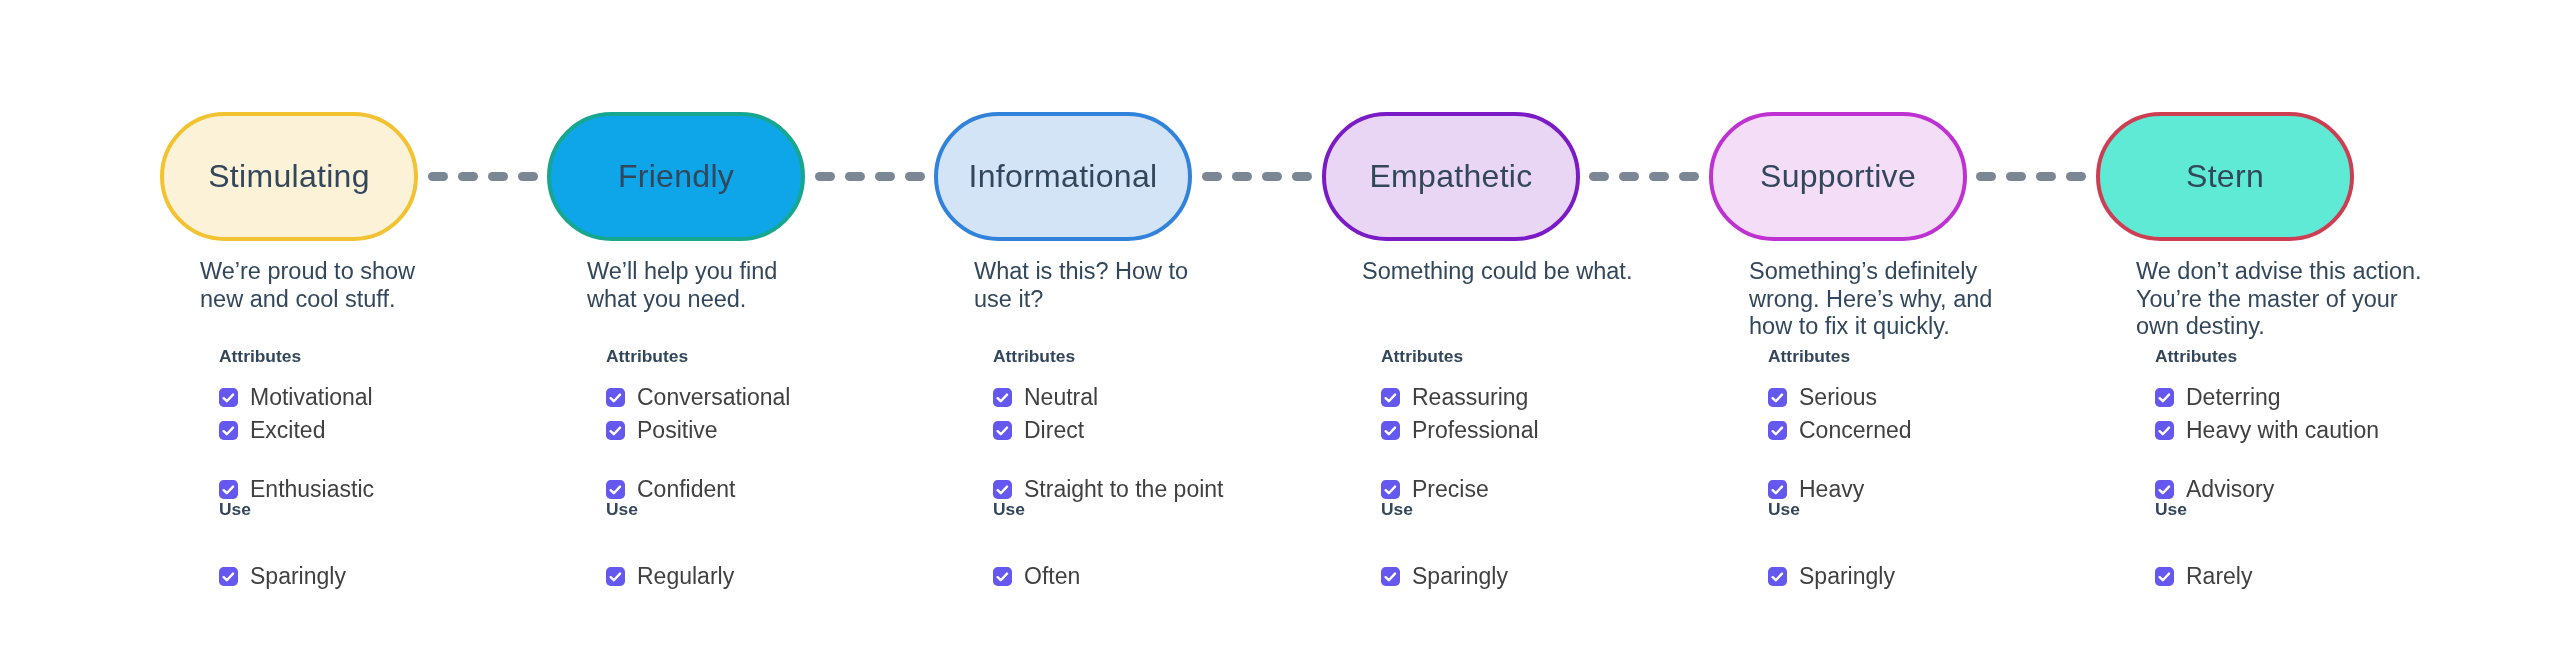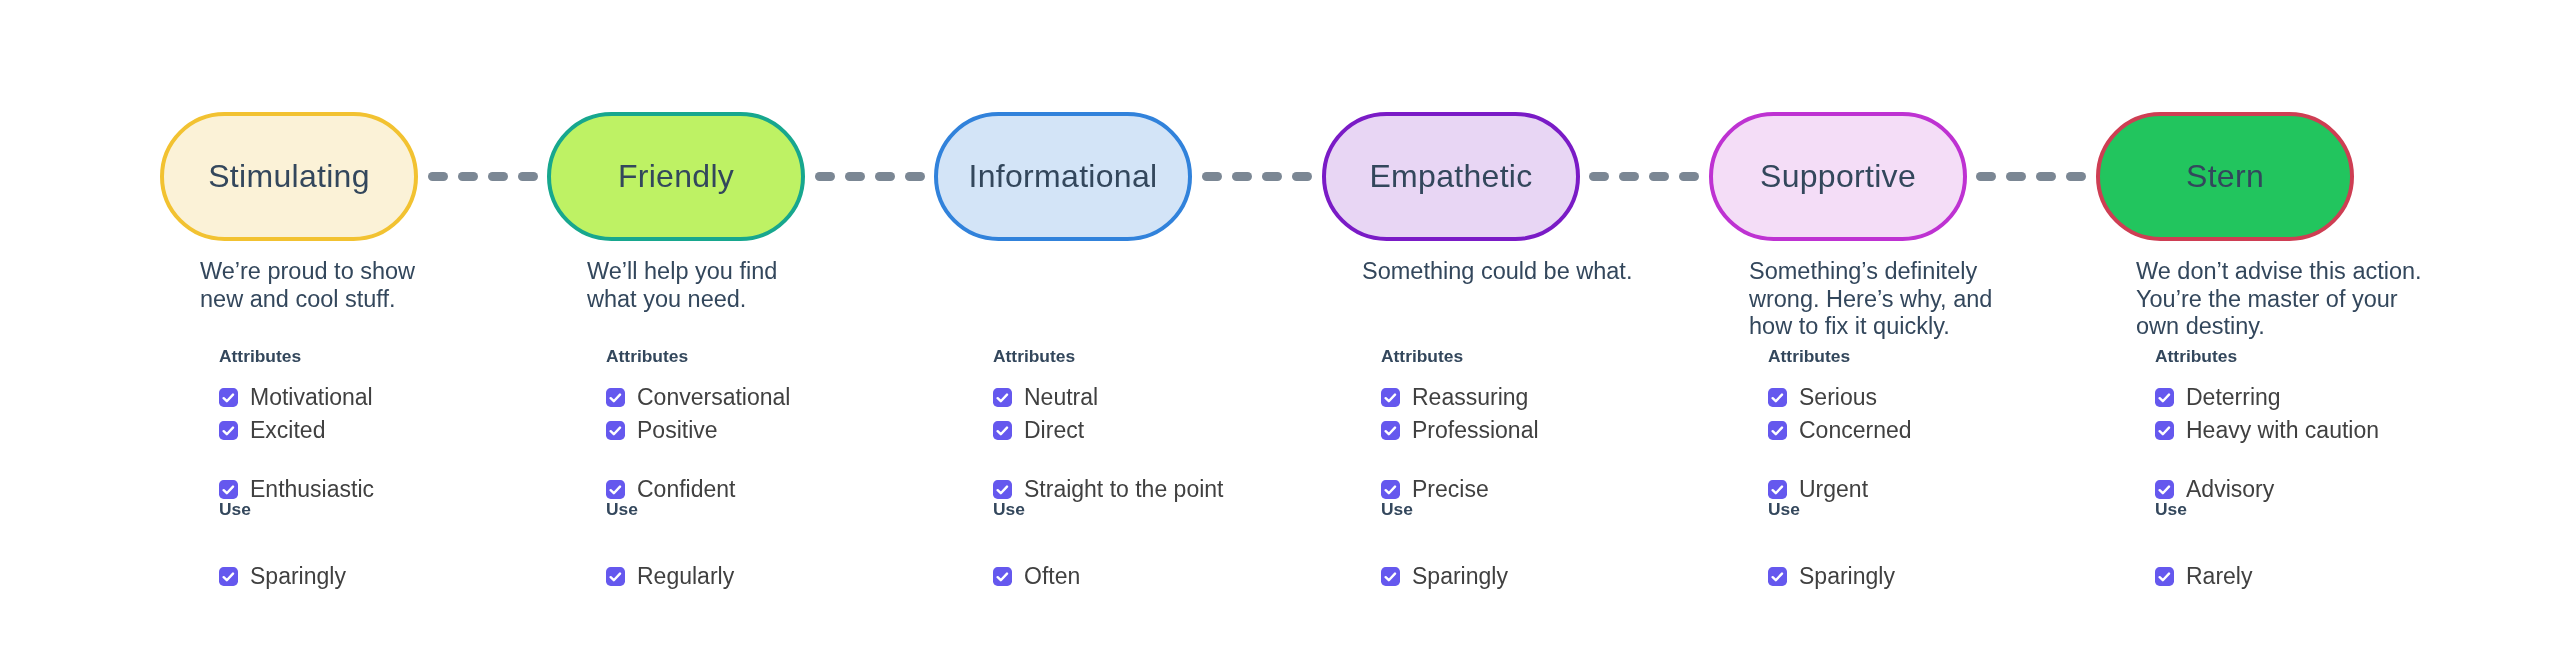--- a/index.html
+++ b/index.html
@@ -161,21 +161,21 @@
     <span class="checkbox" role="checkbox" aria-checked="true" style="background: rgb(101, 88, 238);">
       <svg width="12.7" height="10" viewBox="0 0 19 15" xmlns="http://www.w3.org/2000/svg">
         <path d="M2.5 7.8 L7.2 12.3 L16.5 2.4" fill="none" stroke="#FFFFFF" stroke-width="3.6" stroke-linecap="round" stroke-linejoin="round"></path>
       </svg>
     </span>
     <span class="check-label">Sparingly</span>
   </div>
         </div>
   </div>
       <div class="column" style="left: 547px;">
-    <div class="pill" style="border-color: rgb(23, 167, 142); background: #bef264;">
+    <div class="pill" style="border-color: rgb(23, 167, 142); background: #0ea5e9;">
       <span class="pill-title">Friendly</span>
     </div>
     <div class="desc">
           <div class="desc-line">We’ll help you find</div>
           <div class="desc-line">what you need.</div>
         </div>
     <div class="attrs-label">Attributes</div>
     <div class="attrs-rows">
           <div class="check-row">
     <span class="checkbox" role="checkbox" aria-checked="true" style="background: rgb(101, 88, 238);">
@@ -211,20 +211,24 @@
       </svg>
     </span>
     <span class="check-label">Regularly</span>
   </div>
         </div>
   </div>
       <div class="column" style="left: 934px;">
     <div class="pill" style="border-color: rgb(49, 130, 219); background: rgb(211, 228, 247);">
       <span class="pill-title">Informational</span>
     </div>
+    <div class="desc">
+          <div class="desc-line">What is this? How to</div>
+          <div class="desc-line">use it?</div>
+        </div>
     <div class="attrs-label">Attributes</div>
     <div class="attrs-rows">
           <div class="check-row">
     <span class="checkbox" role="checkbox" aria-checked="true" style="background: rgb(101, 88, 238);">
       <svg width="12.7" height="10" viewBox="0 0 19 15" xmlns="http://www.w3.org/2000/svg">
         <path d="M2.5 7.8 L7.2 12.3 L16.5 2.4" fill="none" stroke="#FFFFFF" stroke-width="3.6" stroke-linecap="round" stroke-linejoin="round"></path>
       </svg>
     </span>
     <span class="check-label">Neutral</span>
   </div>
@@ -329,37 +333,37 @@
       </svg>
     </span>
     <span class="check-label">Concerned</span>
   </div>
           <div class="check-row">
     <span class="checkbox" role="checkbox" aria-checked="true" style="background: rgb(101, 88, 238);">
       <svg width="12.7" height="10" viewBox="0 0 19 15" xmlns="http://www.w3.org/2000/svg">
         <path d="M2.5 7.8 L7.2 12.3 L16.5 2.4" fill="none" stroke="#FFFFFF" stroke-width="3.6" stroke-linecap="round" stroke-linejoin="round"></path>
       </svg>
     </span>
-    <span class="check-label">Urgent</span>
+    <span class="check-label">Heavy</span>
   </div>
         </div>
     <div class="use-label">Use</div>
     <div class="use-rows">
           <div class="check-row">
     <span class="checkbox" role="checkbox" aria-checked="true" style="background: rgb(101, 88, 238);">
       <svg width="12.7" height="10" viewBox="0 0 19 15" xmlns="http://www.w3.org/2000/svg">
         <path d="M2.5 7.8 L7.2 12.3 L16.5 2.4" fill="none" stroke="#FFFFFF" stroke-width="3.6" stroke-linecap="round" stroke-linejoin="round"></path>
       </svg>
     </span>
     <span class="check-label">Sparingly</span>
   </div>
         </div>
   </div>
       <div class="column" style="left: 2096px;">
-    <div class="pill" style="border-color: rgb(206, 62, 83); background: #22c55e;">
+    <div class="pill" style="border-color: rgb(206, 62, 83); background: #5eead4;">
       <span class="pill-title">Stern</span>
     </div>
     <div class="desc">
           <div class="desc-line">We don’t advise this action.</div>
           <div class="desc-line">You’re the master of your</div>
           <div class="desc-line">own destiny.</div>
         </div>
     <div class="attrs-label">Attributes</div>
     <div class="attrs-rows">
           <div class="check-row">

